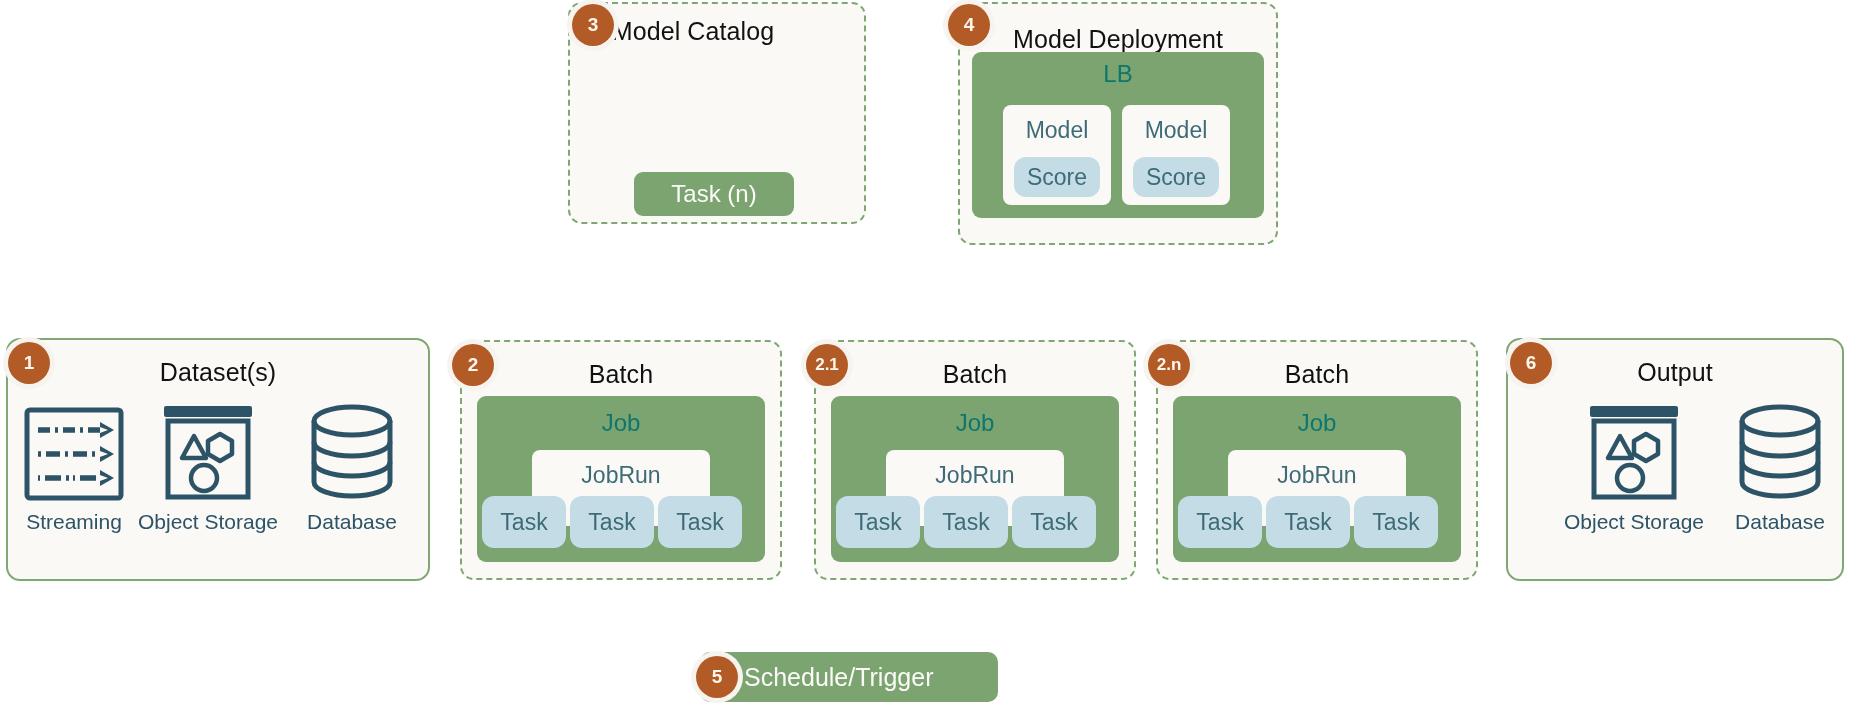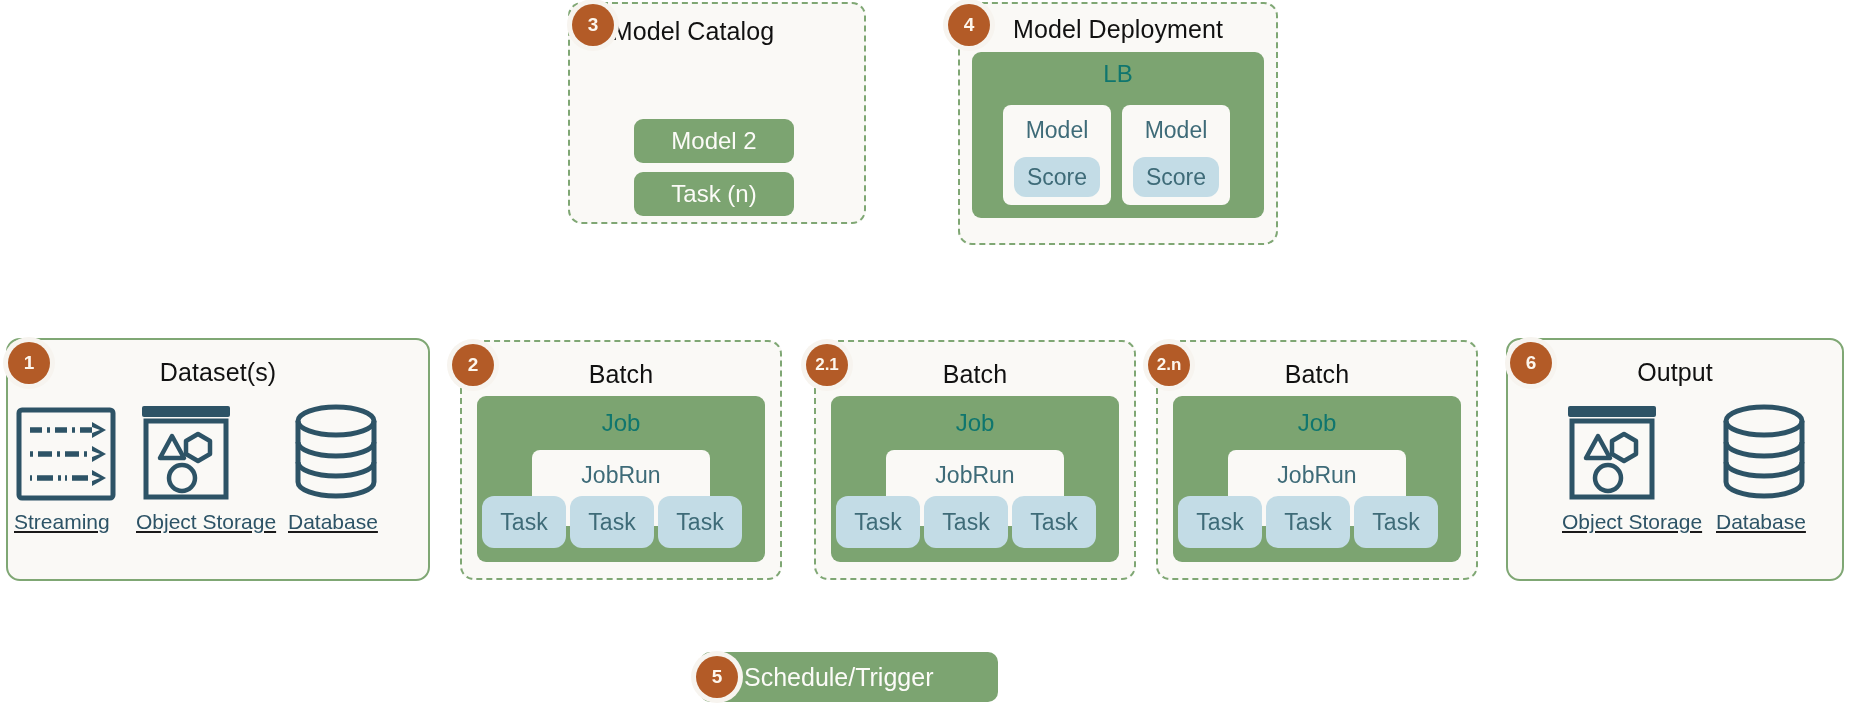--- a/index.html
+++ b/index.html
@@ -70,21 +70,21 @@
   .blue{
     position:absolute;
     background:#C3DCE6;
     border-radius:12px;
     display:flex;align-items:center;justify-content:center;
     font-size:23px;color:#3E6B78;
     box-sizing:border-box;
   }
 
   
-  .icon-col{position:absolute;text-decoration:underline;}
+  .icon-col{position:absolute;text-align:center;}
   .icon-cap{
     font-size:21px;color:#2D5366;margin-top:4px;white-space:nowrap;
     display:block;
   }
 
   
   .sched{
     position:absolute;
     background:#7CA471;
     border-radius:10px;
@@ -103,27 +103,26 @@
 </head>
 <body>
 
 <div class="stage">
 
   <div class="panel dashed" style="left:568px;top:2px;width:298px;height:222px;">
   </div>
   <div class="badge" style="left:572px;top:4px;">3</div>
   <div class="panel-title" style="left:544px;width:298px;top:17px;">Model Catalog</div>
 
-  <div class="model-chip" style="left:634px;top:119px;width:160px;height:44px;">Model 2</div>
   <div class="model-chip" style="left:634px;top:172px;width:160px;height:44px;">Task (n)</div>
 
   <div class="panel dashed" style="left:958px;top:2px;width:320px;height:243px;">
   </div>
   <div class="badge" style="left:948px;top:4px;">4</div>
-  <div class="panel-title" style="left:958px;width:320px;top:15px;">Model Deployment</div>
+  <div class="panel-title" style="left:958px;width:320px;top:25px;">Model Deployment</div>
 
   <div class="green" style="left:972px;top:52px;width:292px;height:166px;">
   </div>
   <div class="green-label" style="left:972px;width:292px;top:60px;">LB</div>
 
   <div class="white-card" style="left:1003px;top:105px;width:108px;height:100px;"></div>
   <div class="white-label" style="left:1003px;width:108px;top:117px;">Model</div>
   <div class="blue" style="left:1014px;top:157px;width:86px;height:40px;">Score</div>
 
   <div class="white-card" style="left:1122px;top:105px;width:108px;height:100px;"></div>

